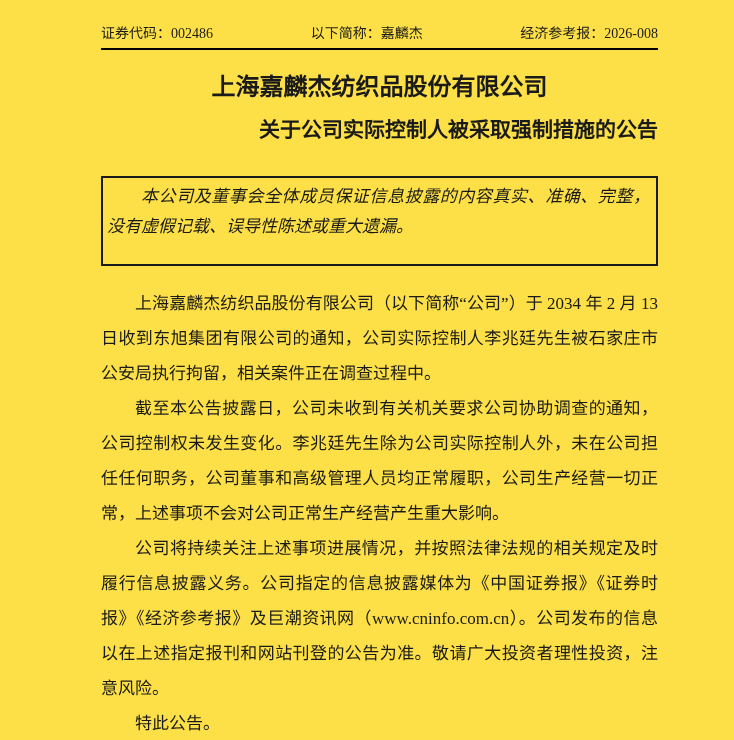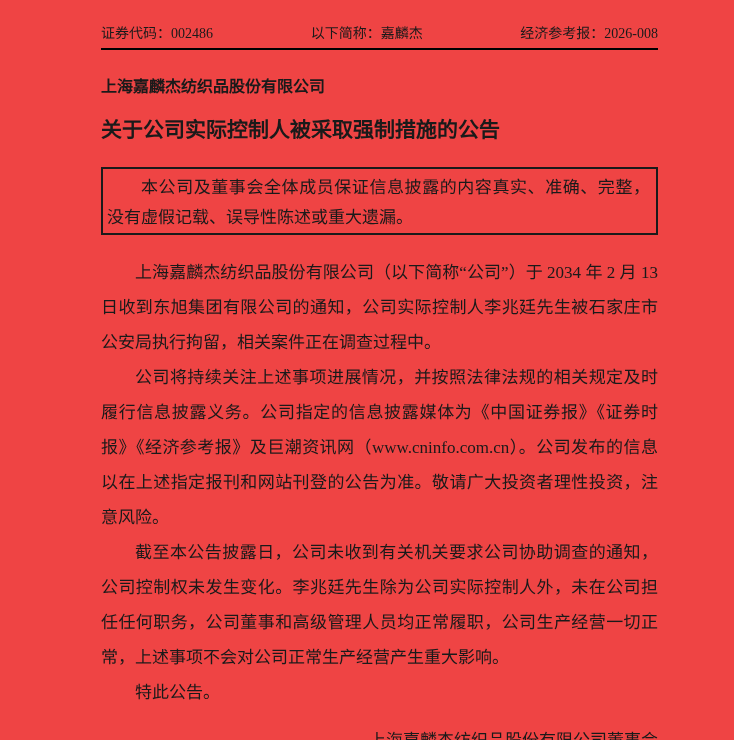--- a/index.html
+++ b/index.html
@@ -10,52 +10,54 @@
     height: 740px;
     overflow: hidden;
     font-family: "Liberation Serif", "DejaVu Serif", serif;
     color: #1a1a1a;
   }
   .page {
     box-sizing: border-box;
     width: 734px;
     height: 740px;
     padding: 25px 76px 0 101px;
-    background: #ef4444;
+    background: #fde047;
   }
   
   .doc-header {
     display: flex;
     justify-content: space-between;
     align-items: baseline;
     font-size: 14px;
     line-height: 17px;
     padding-bottom: 6px;
     border-bottom: 2px solid #000000;
     white-space: nowrap;
   }
   
   .title-company {
     margin: 26px 0 0 0;
-    font-size: 16px;
+    font-size: 24px;
     font-weight: bold;
+    text-align: center;
     line-height: 22px;
   }
   .title-subject {
     margin: 21px 0 0 0;
     font-size: 21px;
     font-weight: bold;
-    text-align: left;
+    text-align: right;
     line-height: 22px;
   }
   
   .disclaimer-box {
-    margin-top: 26px;
+    margin-top: 35px;
     border: 2px solid #1a1a1a;
-    padding: 4px 6px 0 4px;
+    padding: 4px 6px 22px 4px;
+    font-style: italic;
   }
   .disclaimer-box p {
     margin: 0;
     font-size: 17px;
     line-height: 30px;
     text-indent: 2em;
     text-align: justify;
   }
   
   .para {
@@ -94,23 +96,23 @@
 
   <h1 class="title-company">上海嘉麟杰纺织品股份有限公司</h1>
   <h2 class="title-subject">关于公司实际控制人被采取强制措施的公告</h2>
 
   <div class="disclaimer-box">
     <p>本公司及董事会全体成员保证信息披露的内容真实、准确、完整，没有虚假记载、误导性陈述或重大遗漏。</p>
   </div>
 
   <p class="para first">上海嘉麟杰纺织品股份有限公司（以下简称“公司”）于 2034 年 2 月 13 日收到东旭集团有限公司的通知，公司实际控制人李兆廷先生被石家庄市公安局执行拘留，相关案件正在调查过程中。</p>
 
+  <p class="para">截至本公告披露日，公司未收到有关机关要求公司协助调查的通知，公司控制权未发生变化。李兆廷先生除为公司实际控制人外，未在公司担任任何职务，公司董事和高级管理人员均正常履职，公司生产经营一切正常，上述事项不会对公司正常生产经营产生重大影响。</p>
+
   <p class="para"><span>公司将持续关注上述事项进展情况，并按照法律法规的相关规定及时履行信息披露义务。公司指定的信息披露媒体为《中国证券报》《证券时报》《经济参考报》及巨潮资讯网（</span><span>www.cninfo.com.cn</span><span>）。公司发布的信息以在上述指定报刊和网站刊登的公告为准。敬请广大投资者理性投资，注意风险。</span></p>
-
-  <p class="para">截至本公告披露日，公司未收到有关机关要求公司协助调查的通知，公司控制权未发生变化。李兆廷先生除为公司实际控制人外，未在公司担任任何职务，公司董事和高级管理人员均正常履职，公司生产经营一切正常，上述事项不会对公司正常生产经营产生重大影响。</p>
 
   <p class="para">特此公告。</p>
 
   <div class="signature">
     <div class="sig-inner">
       <div>上海嘉麟杰纺织品股份有限公司董事会</div>
 
     </div>
   </div>
 

